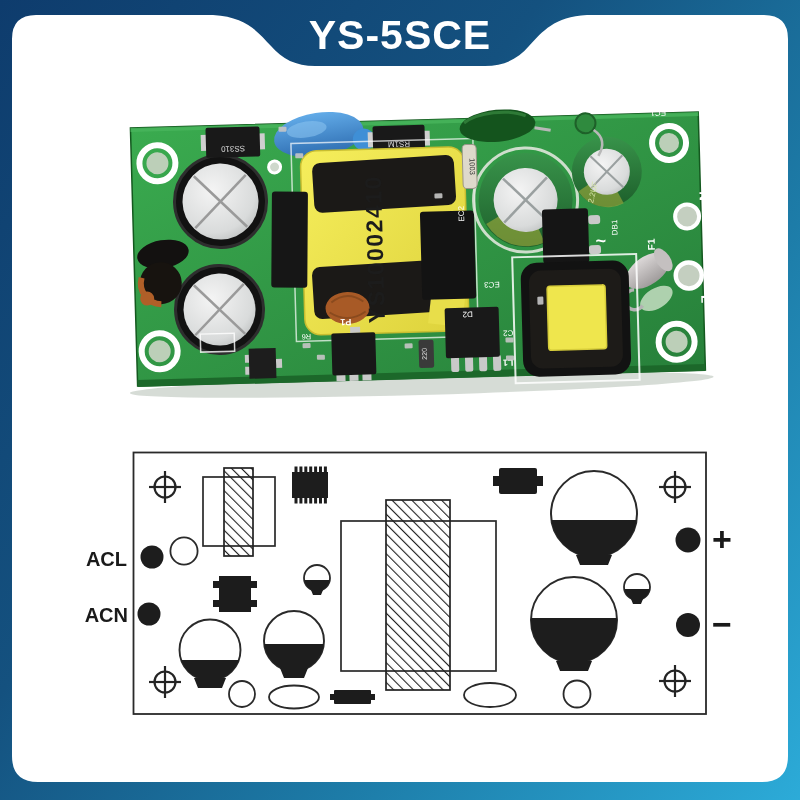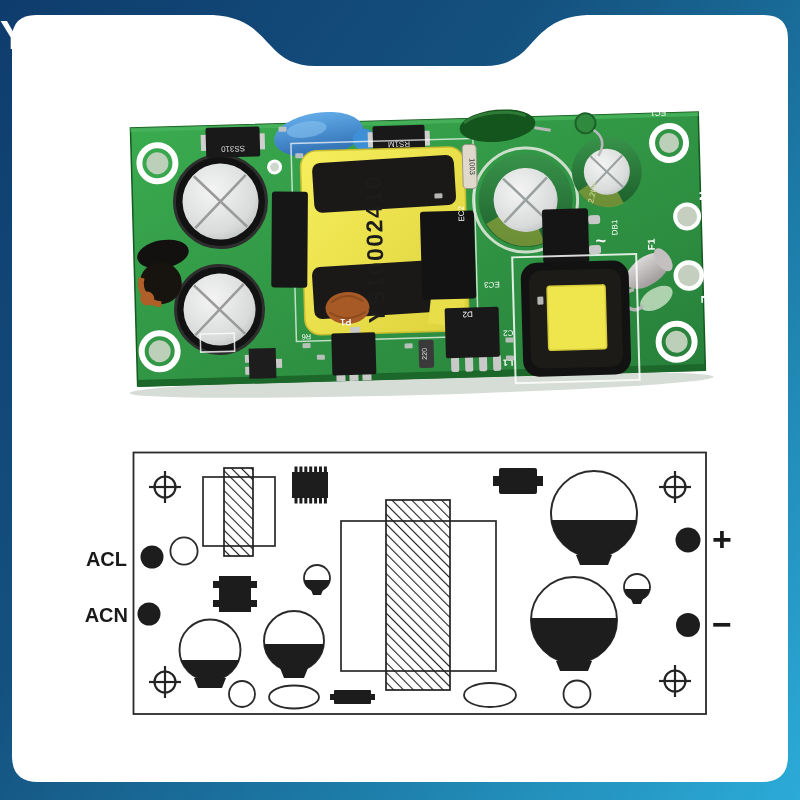--- a/index.html
+++ b/index.html
@@ -1,20 +1,20 @@
 <!DOCTYPE html>
 <html><head>
 <meta charset="utf-8">
 <style>
   html,body{margin:0;padding:0;}
   body{width:800px;height:800px;overflow:hidden;font-family:"Liberation Sans",sans-serif;}
   .stage{position:relative;width:800px;height:800px;
          background:linear-gradient(128deg,#0e3c6d 0%,#14517f 38%,#1d7ca8 68%,#2cabd8 100%);}
   .stage svg{position:absolute;left:0;top:0;}
-  .title{position:absolute;left:0;top:12px;width:800px;
+  .title{position:absolute;left:0;top:12px;width:800px;text-align:center;
          color:#ffffff;font-size:41px;font-weight:700;letter-spacing:1px;z-index:3;}
   .layer{z-index:2;}
   .frame{z-index:1;}
 </style>
 </head>
 <body>
 
 <div class="stage">
 
   <svg class="frame" width="800" height="800" viewBox="0 0 800 800">

